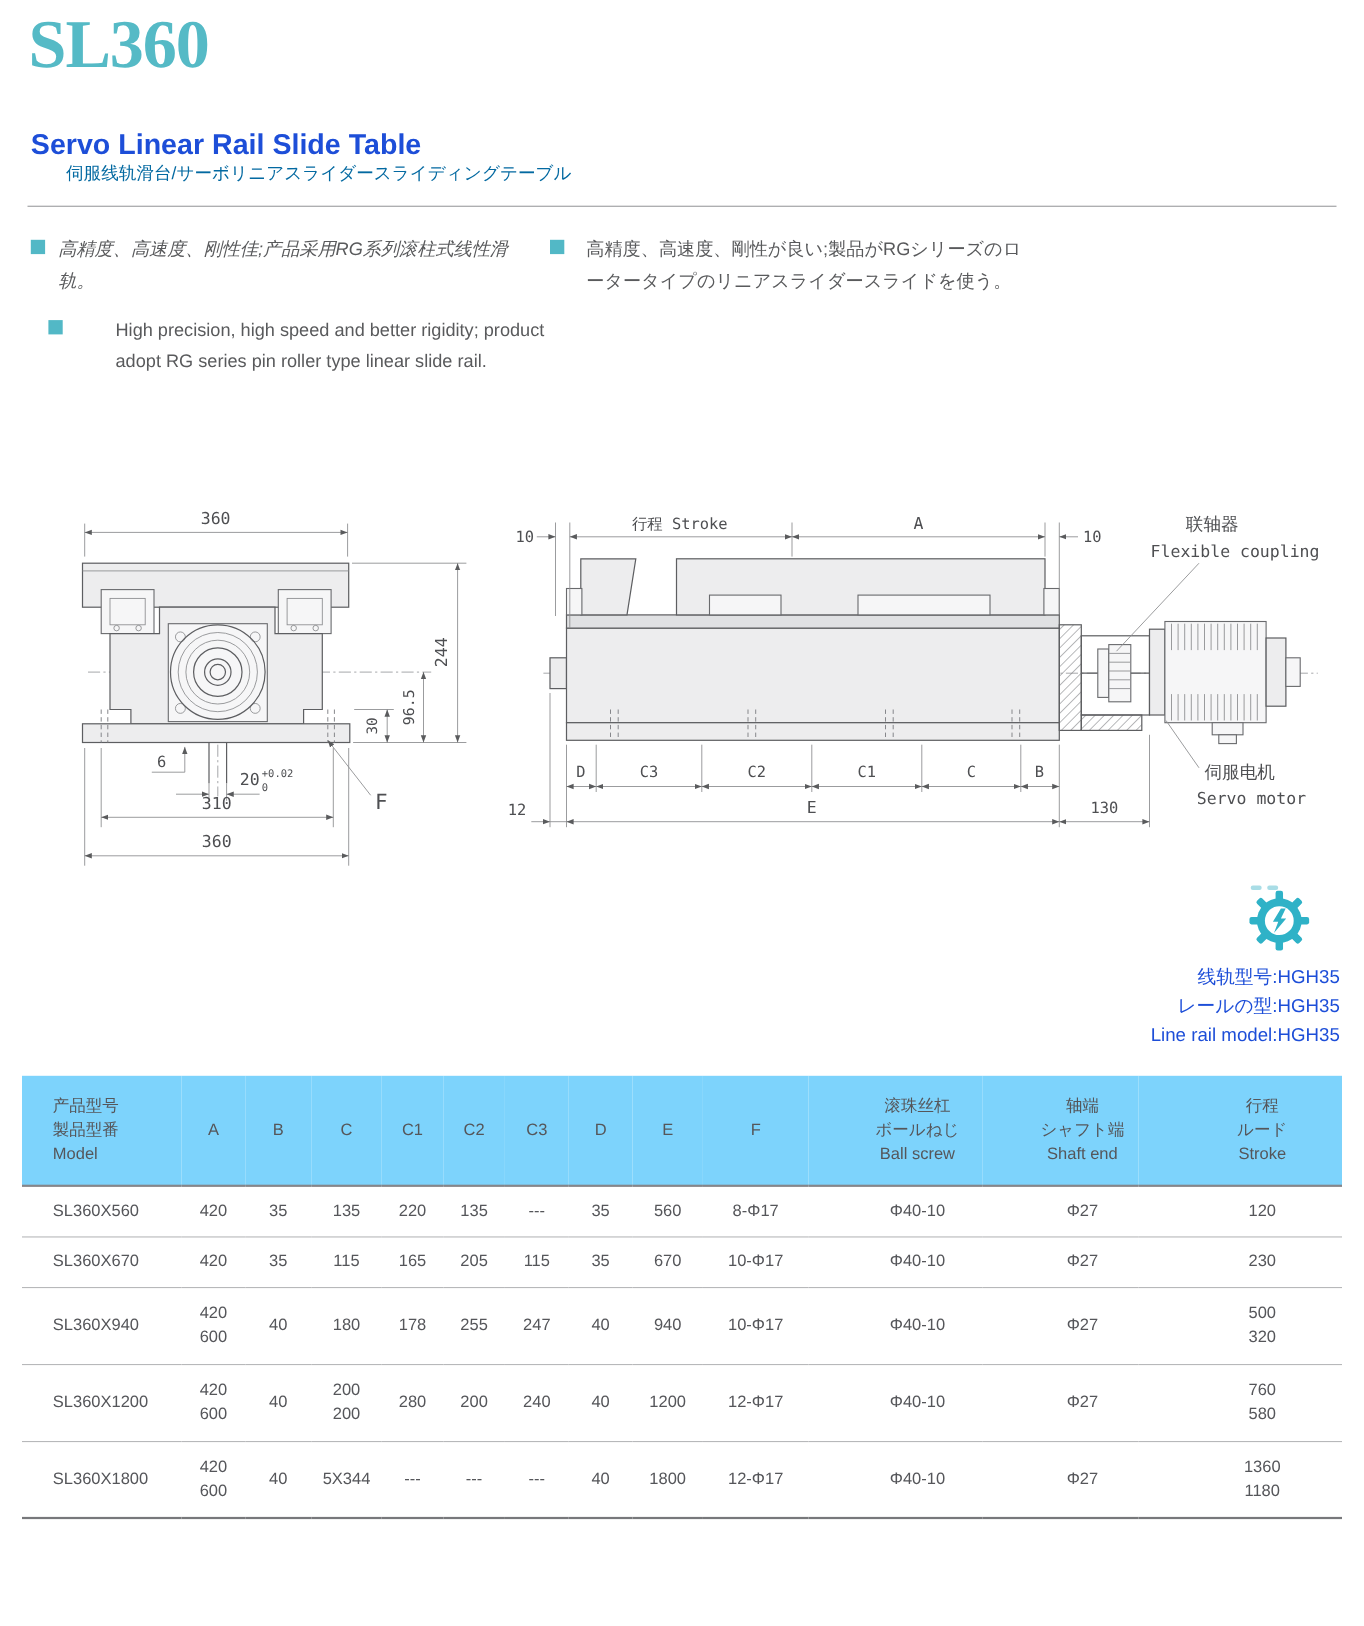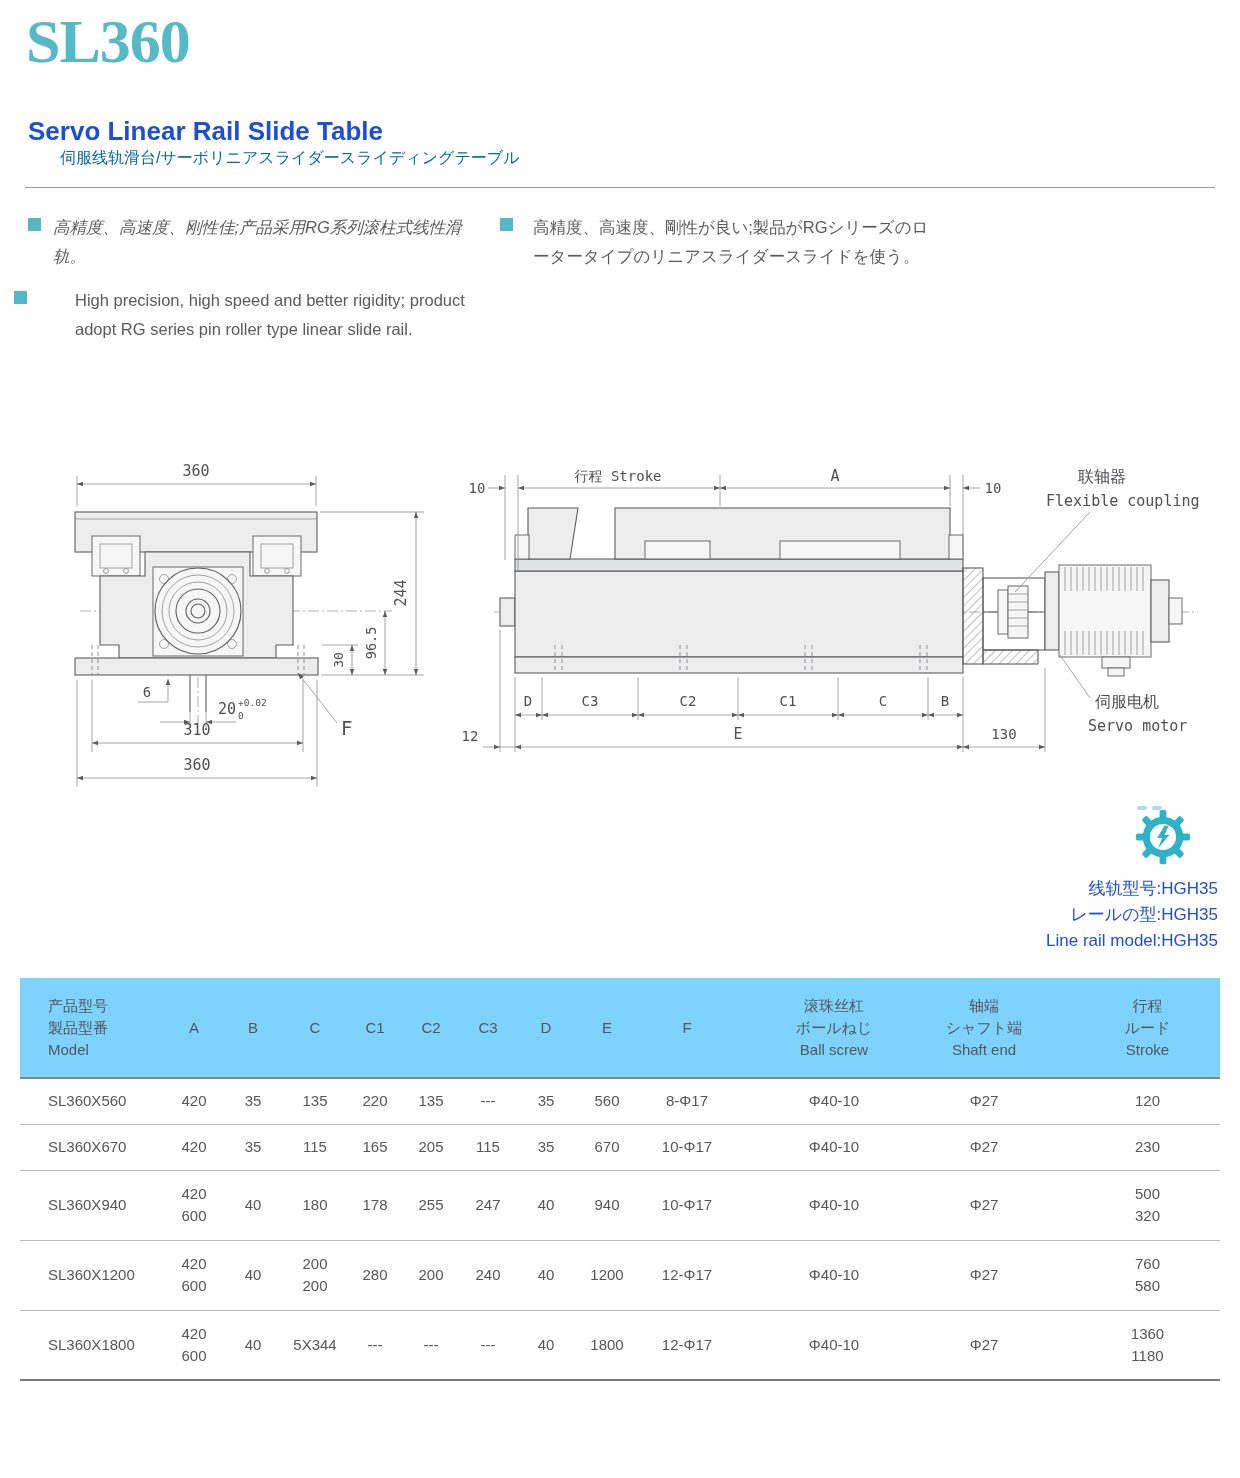--- a/index.html
+++ b/index.html
@@ -9,21 +9,21 @@
   .title { position:absolute; left:26px; top:6px; font-size:62px; font-weight:700;
            letter-spacing:-1px; color:#55bac6;font-family:Liberation Serif, serif; }
   .subtitle-en { position:absolute; left:28px; top:116px; font-size:26px; font-weight:700; color:#1d4ed8; }
   .subtitle-cjk { position:absolute; left:28px; top:148px; font-size:16px; color:#0369a1;margin-left:32px; }
   .divider { position:absolute; left:25px; right:25px; top:187px; border-top:1px solid #9b9c9e; }
 
   .feature { position:absolute; display:flex; gap:12px; }
   .bullet { flex:0 0 auto; width:13px; height:13px; background:#52b8c6; margin-top:5px; }
   .feature p { font-size:16.5px; line-height:1.75; color:#595a5c; }
   .f-zh { left:28px; top:213px; width:445px;font-style:italic; }
-  .f-en { left:14px; top:286px; width:460px;gap:48px; }
+  .f-en { left:44px; top:286px; width:460px;gap:48px; }
   .f-ja { left:500px; top:213px; width:440px;gap:20px; }
 
   .drawing { position:absolute; }
   #front-view { left:40px; top:440px; }
   #side-view { left:450px; top:440px; }
   .dim { font-family:"DejaVu Sans Mono",monospace; fill:#4e4f52; }
   .cad { stroke:#5d5e61; stroke-width:1.1; fill:none; }
   .cadf { stroke:#5d5e61; stroke-width:1.1; fill:#ededee; }
   .cadf2 { stroke:#696a6d; stroke-width:1; fill:#f6f6f7; }
   .thin { stroke:#8d8e91; stroke-width:0.8; fill:none; }

